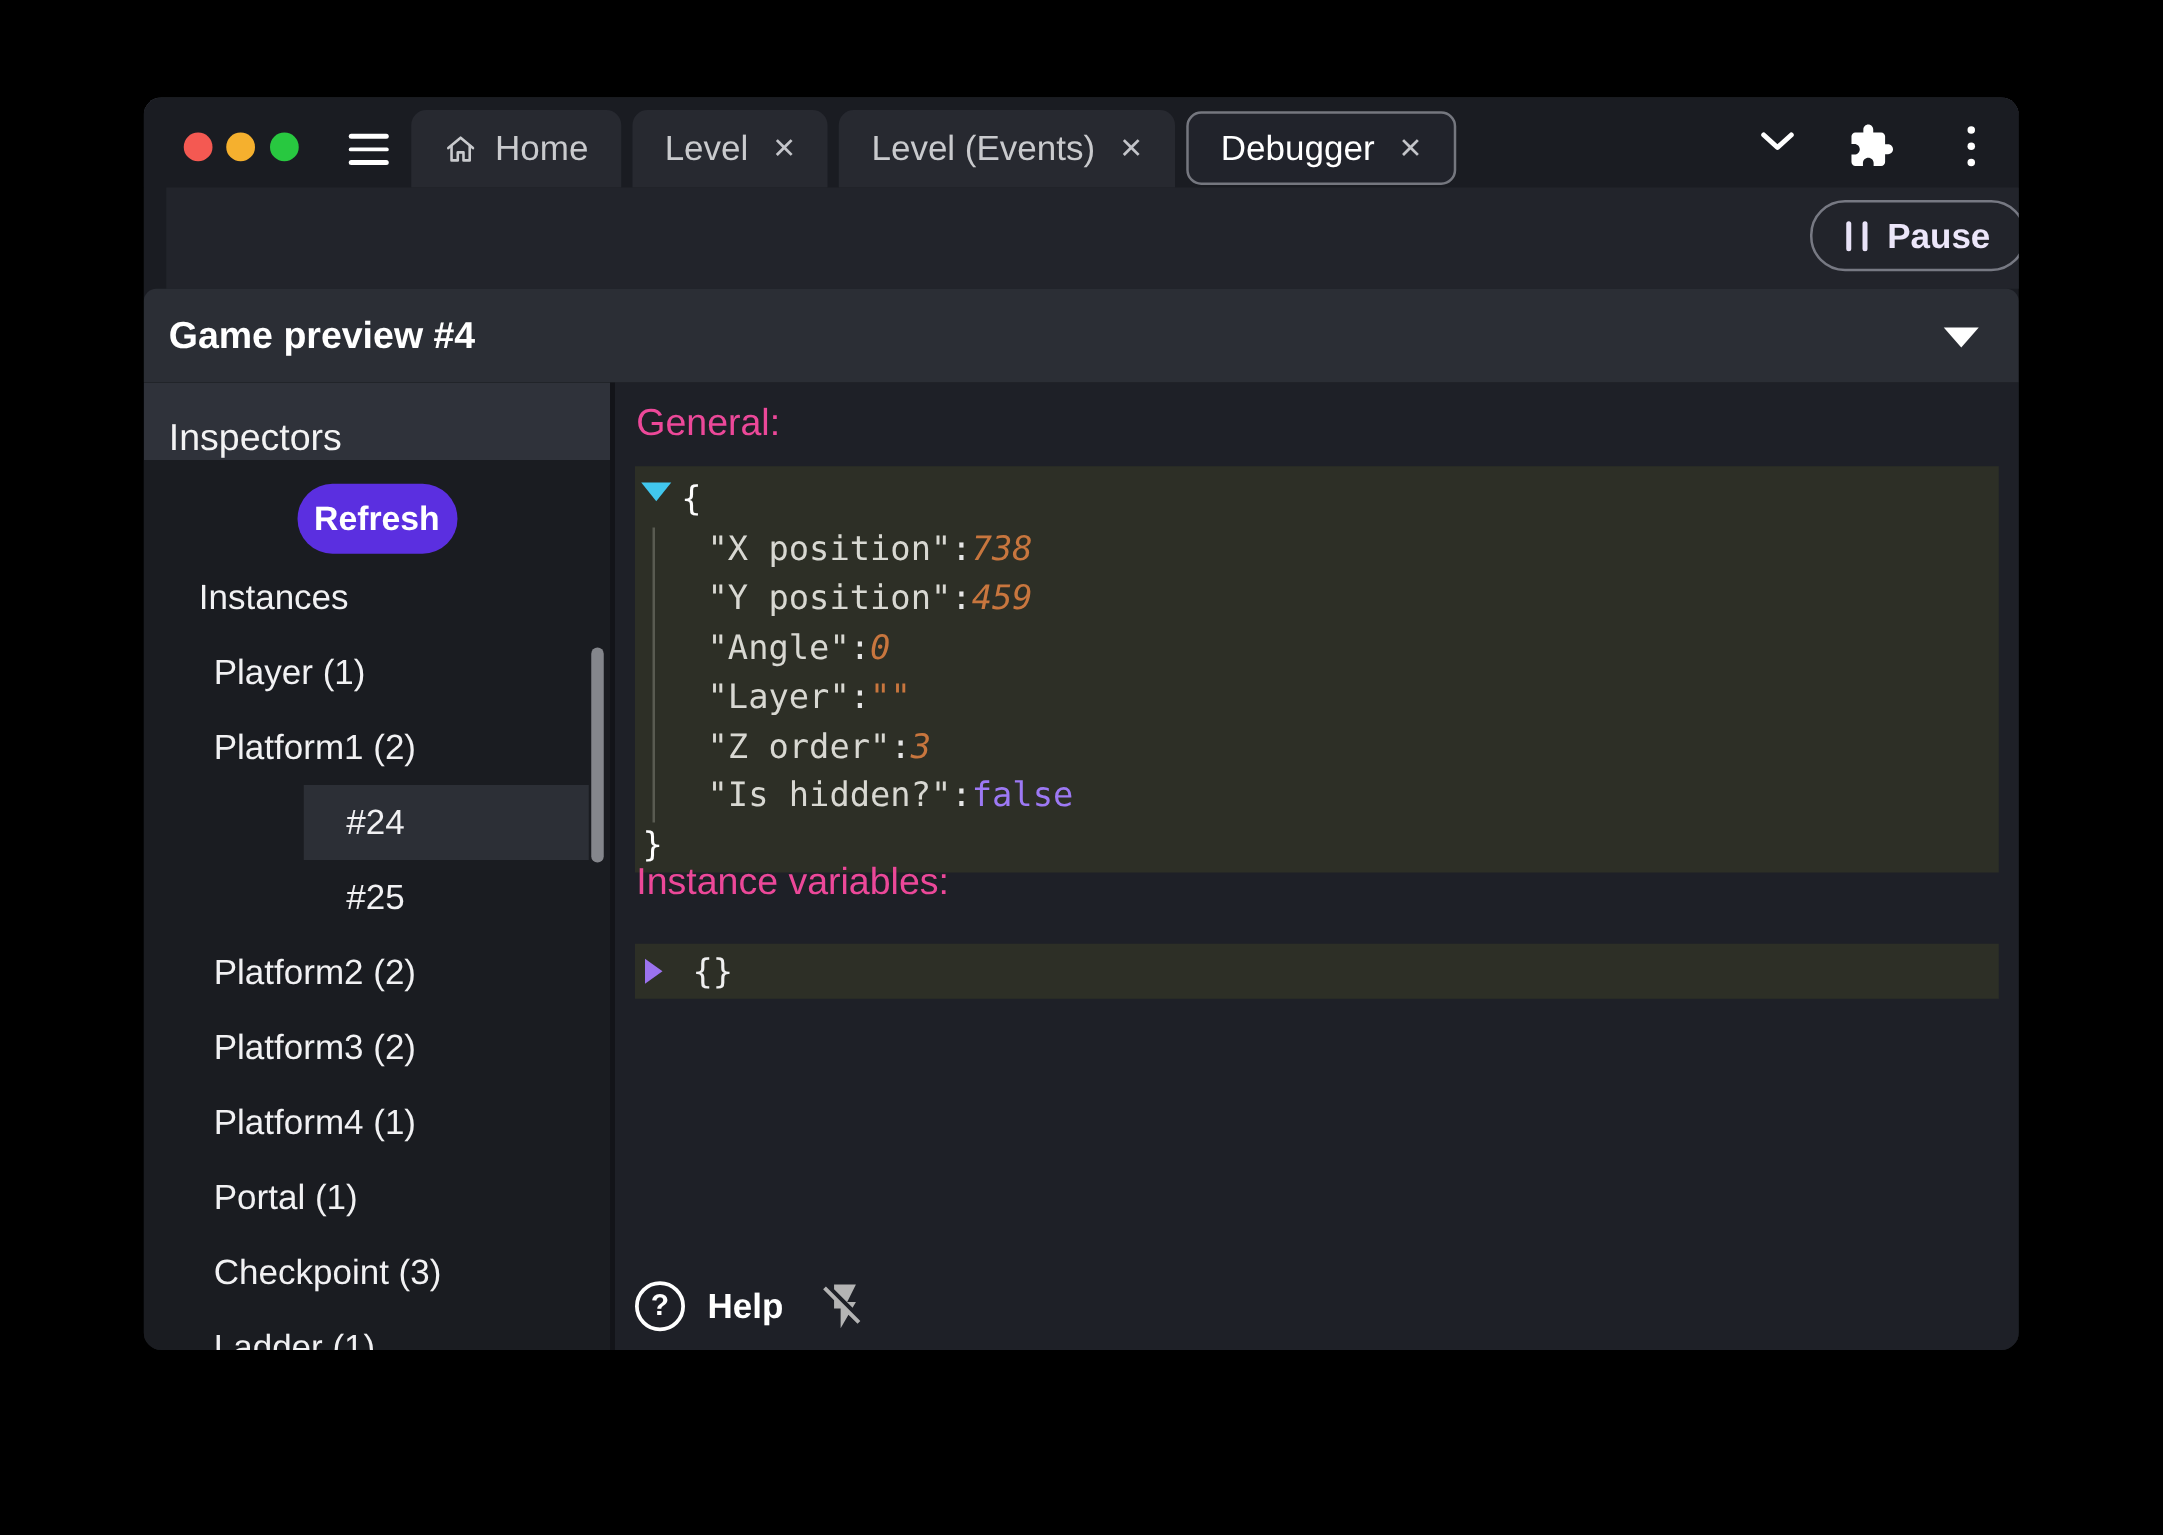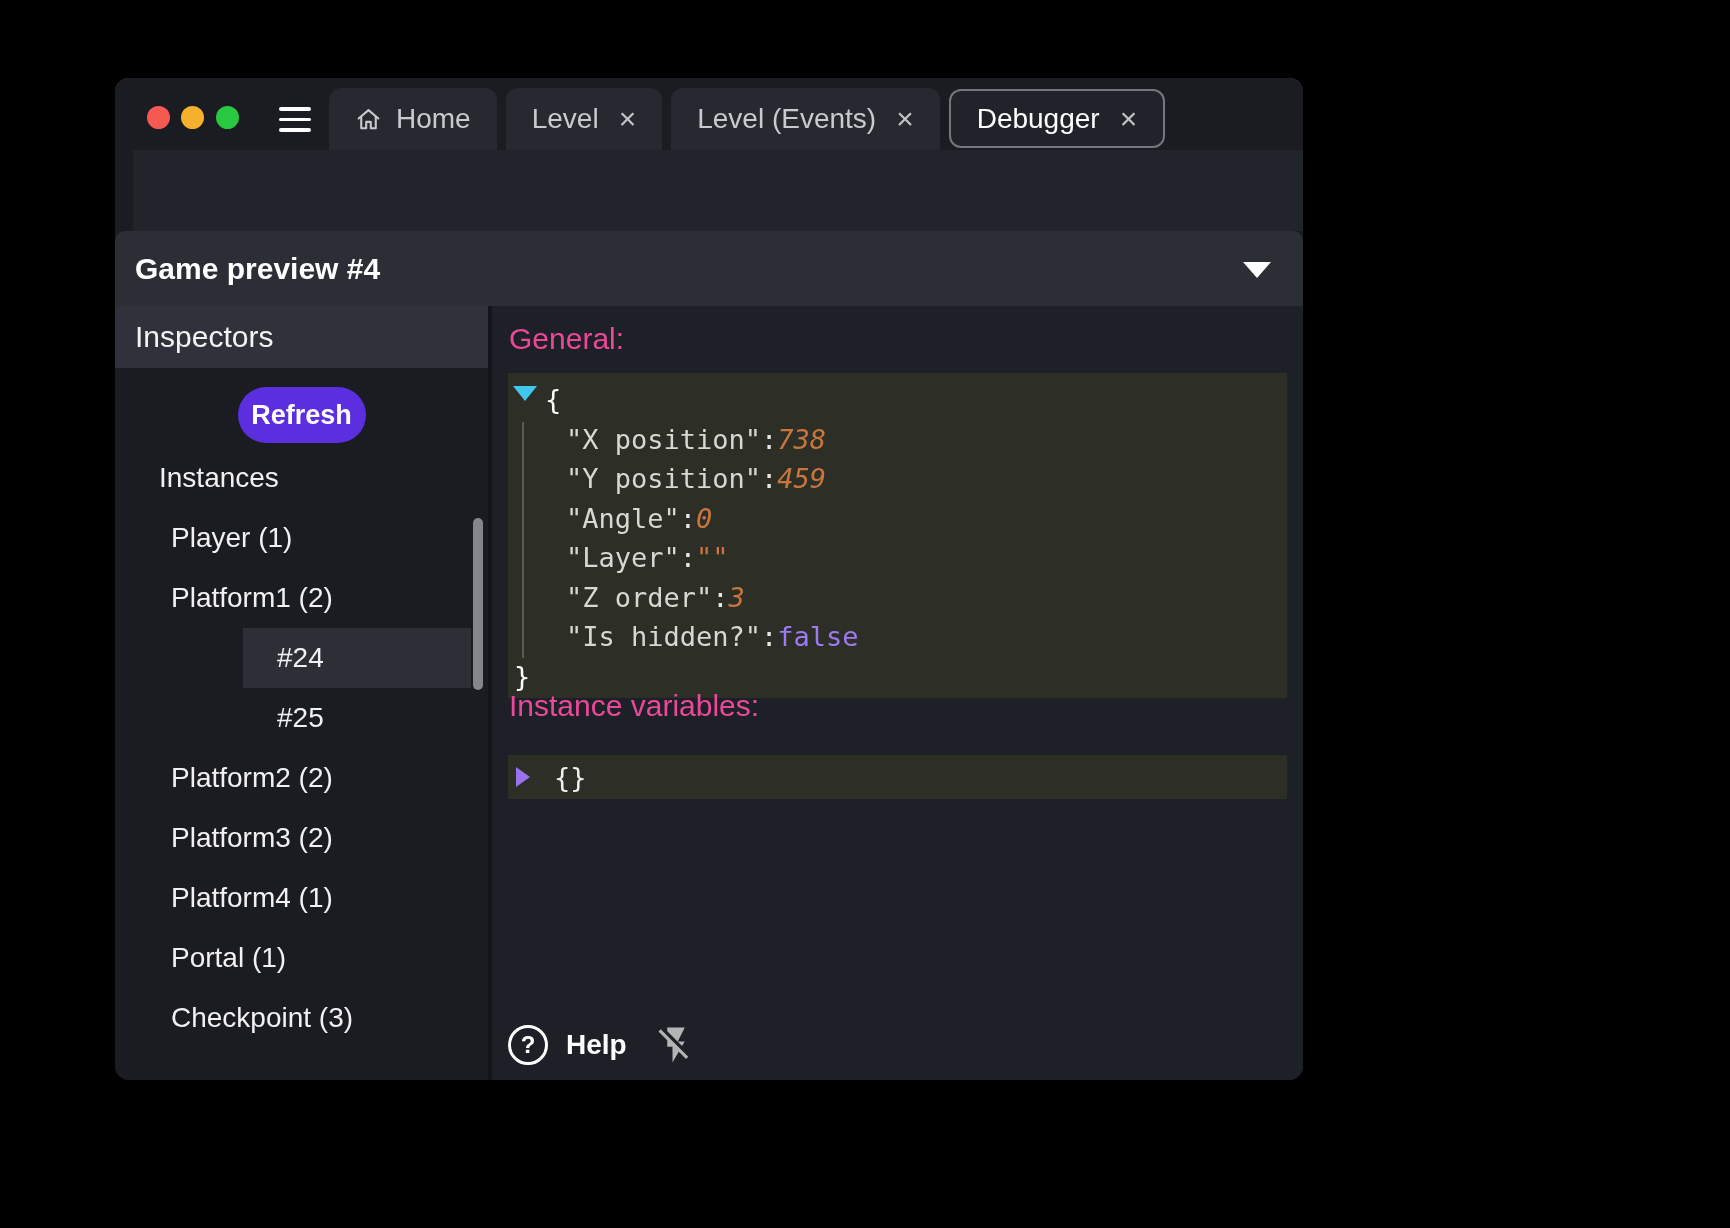--- a/index.html
+++ b/index.html
@@ -1,17 +1,17 @@
 <!DOCTYPE html>
 <html><head>
 <meta charset="utf-8">
 <style>
   html,body{margin:0;padding:0;background:#000;width:1730px;height:1228px;overflow:hidden;
     font-family:"Liberation Sans",sans-serif;-webkit-font-smoothing:antialiased;}
-  .window{position:absolute;left:115px;top:78px;width:1188px;height:1002px;border-radius:14px;
+  .window{position:absolute;left:115px;top:78px;width:1500px;height:1002px;border-radius:14px;
     background:#1a1c22;overflow:hidden;box-shadow:inset 0 1px 0 #43454c;}
   
   .tabbar{position:absolute;left:0;top:0;width:100%;height:72px;background:#1a1c22;}
   .traffic{position:absolute;top:28px;width:23px;height:23px;border-radius:50%;}
   .t-red{left:32px;background:#f45952;}
   .t-yellow{left:66px;background:#f5b02e;}
   .t-green{left:101px;background:#28c840;}
   .hamburger{position:absolute;left:164px;top:29px;width:32px;height:25px;cursor:pointer;}
   .hamburger span{position:absolute;left:0;width:32px;height:3.5px;background:#fff;border-radius:2px;}
   .hamburger span:nth-child(1){top:0}.hamburger span:nth-child(2){top:10.5px}.hamburger span:nth-child(3){top:21px}
@@ -37,21 +37,21 @@
   .pause-label{color:#ece6fa;font-size:28px;font-weight:bold;}
   
   .preview-bar{position:absolute;left:0;top:153px;width:100%;height:75px;background:#2b2e35;
     border-radius:10px 10px 0 0;display:flex;align-items:center;cursor:pointer;}
   .preview-title{margin-left:20px;color:#fff;font-size:30px;font-weight:600;}
   .preview-caret{position:absolute;right:32px;top:31px;width:0;height:0;
     border-left:14px solid transparent;border-right:14px solid transparent;border-top:16px solid #fff;}
   
   .content{position:absolute;left:0;top:228px;width:100%;height:774px;display:flex;}
   .sidebar{position:relative;width:373px;height:100%;background:#1a1c21;overflow:hidden;flex:none;}
-  .inspectors-header{height:62px;background:#2f323a;display:flex;align-items:center;}
+  .inspectors-header{height:62px;background:#2f323a;display:flex;align-items:flex-end;}
   .inspectors-header span{margin-left:20px;color:#f3f3f4;font-size:30px;}
   .refresh-btn{display:block;margin:19px auto 0;width:128px;height:56px;border:none;border-radius:28px;
     background:#5b2fe0;color:#fff;font-size:27px;font-weight:bold;font-family:"Liberation Sans",sans-serif;cursor:pointer;}
   .tree{margin-top:5px;}
   .trow{height:60px;display:flex;align-items:center;color:#f1f1f3;font-size:28px;box-sizing:border-box;cursor:pointer;}
   .trow.lvl0{padding-left:44px;}
   .trow.lvl1{padding-left:56px;}
   .trow.lvl2{padding-left:162px;}
   .trow.selected{margin-left:128px;width:228px;padding-left:34px;background:#2c2f36;}
   .side-scrollbar{position:absolute;right:5px;top:212px;width:10px;height:172px;border-radius:5px;background:#84868c;cursor:grab;}
@@ -206,20 +206,23 @@
   </div>
           <div class="trow lvl1">
     <span>Platform4 (1)</span>
   </div>
           <div class="trow lvl1">
     <span>Portal (1)</span>
   </div>
           <div class="trow lvl1">
     <span>Checkpoint (3)</span>
   </div>
+          <div class="trow lvl1">
+    <span>Ladder (1)</span>
+  </div>
         </div>
       <div class="side-scrollbar"></div>
     </div>
 
     <div class="vdivider"></div>
 
     <div class="main">
       <div class="section-label lbl-general">General:</div>
 
       <div class="json-box box-general">

